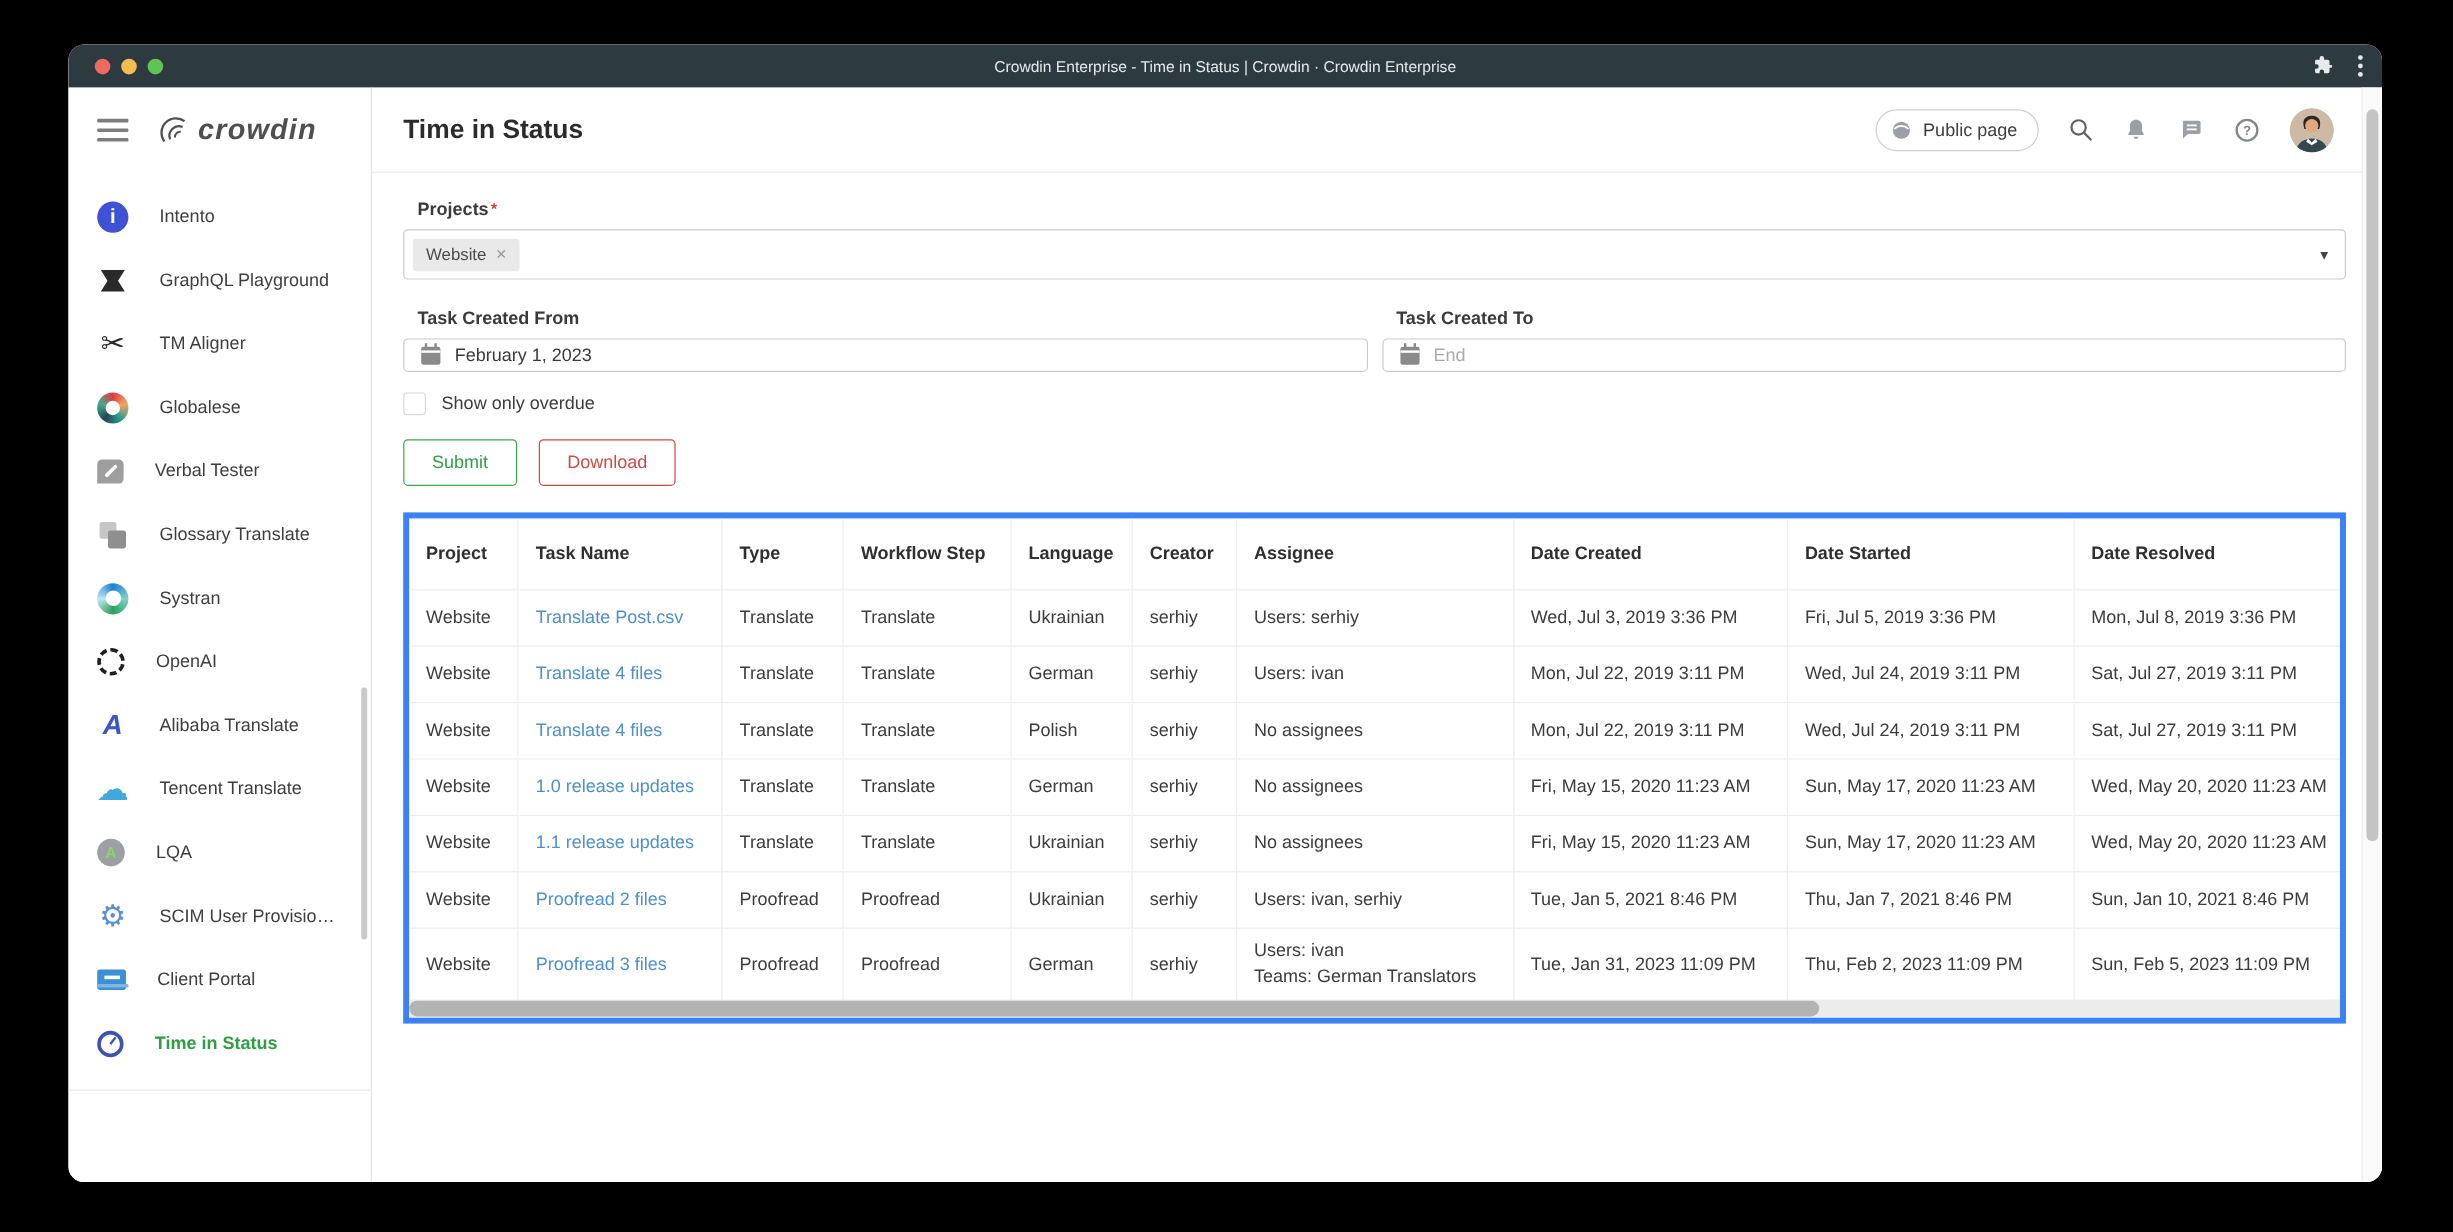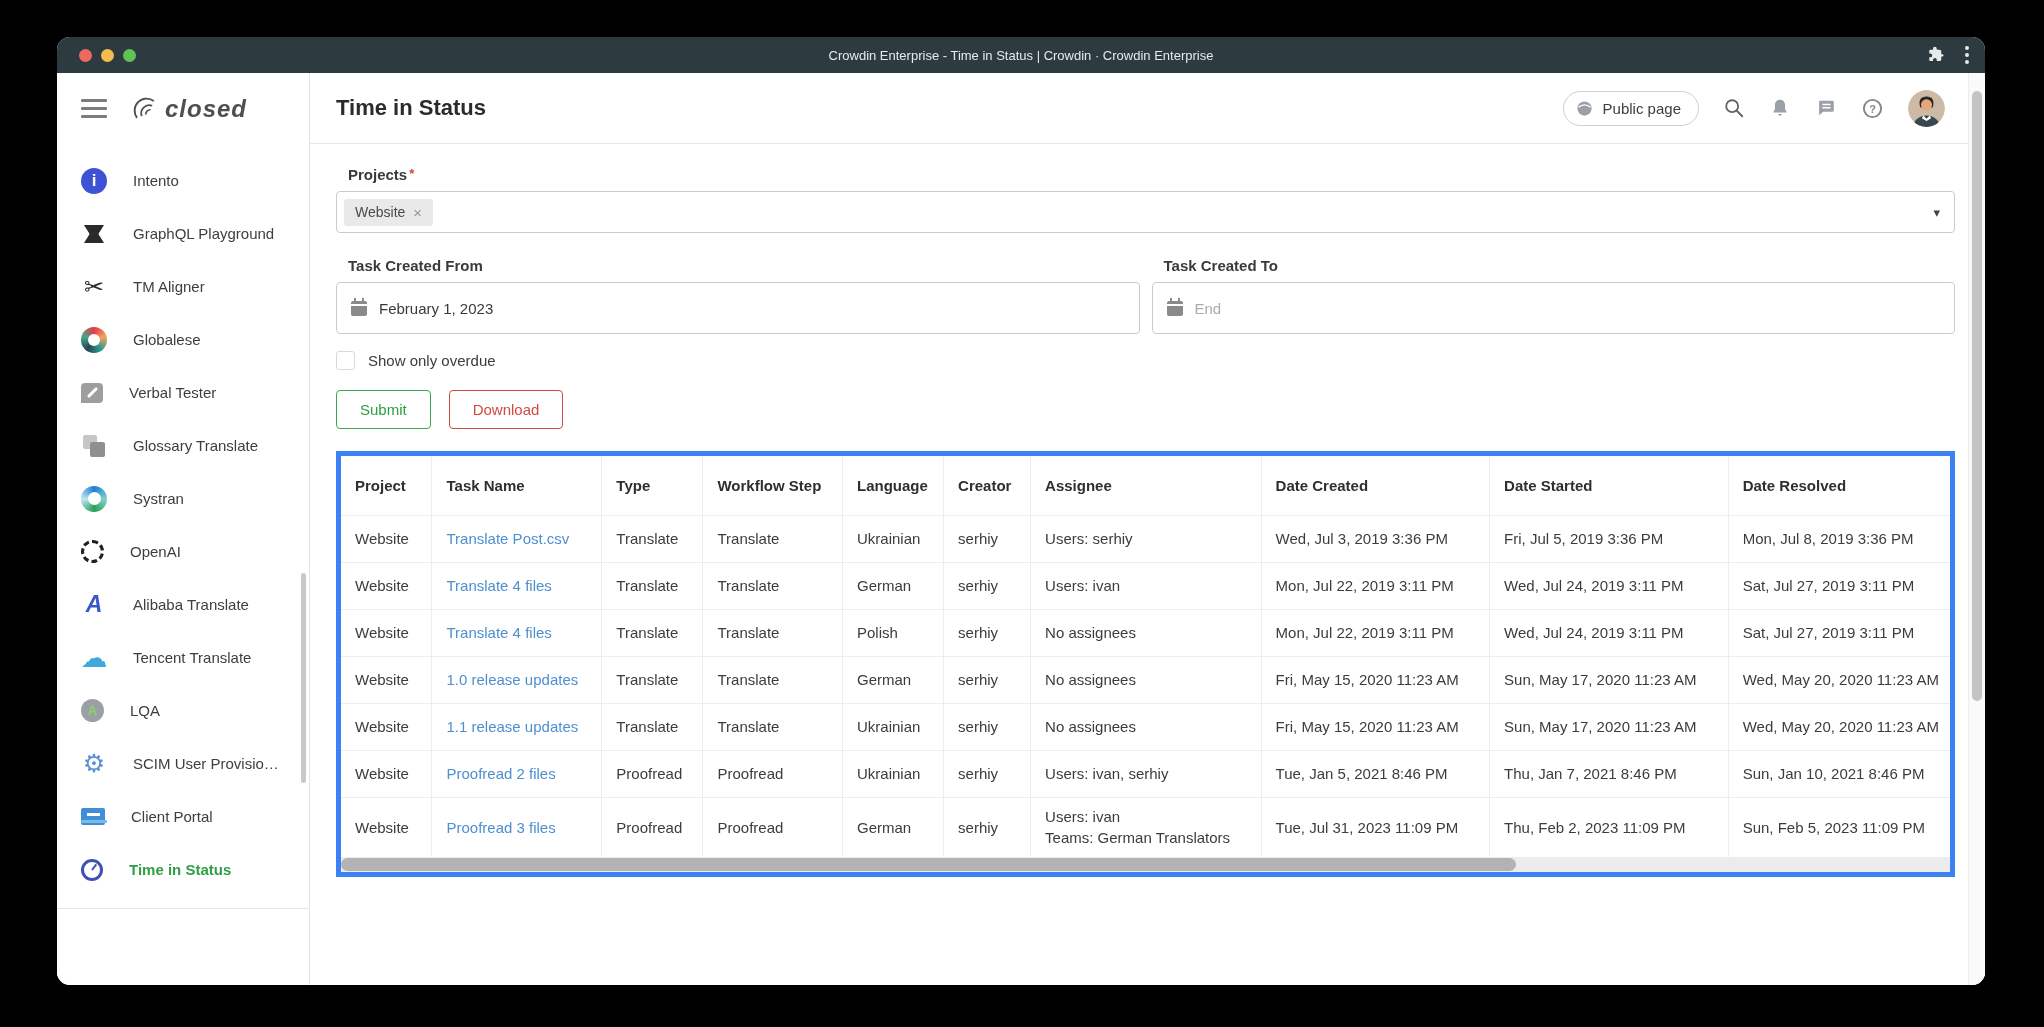--- a/index.html
+++ b/index.html
@@ -84,21 +84,21 @@
   .content { flex:1; padding:22px 30px 0 26px; position:relative; overflow:hidden; }
   .field-label { font-size:15px; font-weight:bold; color:#3a3a3a;margin-left:12px; }
   .req { color:#d23f31; font-size:13px; vertical-align:top; margin-left:2px; }
   .select-box { margin-top:8px; height:42px; border:1px solid #cbcbcb; border-radius:4px; background:#fff;
                 display:flex; align-items:center; padding:0 14px 0 7px; cursor:pointer; }
   .chip { background:#e9e9e9; border-radius:3px; padding:5px 11px; font-size:14px; color:#4a4a4a;
           display:flex; align-items:center; gap:8px; }
   .chip-x { color:#979797; font-size:15px; cursor:pointer; }
   .caret { margin-left:auto; color:#444; font-size:13px; }
   .dates { margin-top:24px; display:grid; grid-template-columns:1fr 1fr; gap:12px; }
-  .input-box { margin-top:8px; height:52px; border:1px solid #cbcbcb; border-radius:4px; background:#fff;
+  .input-box { margin-top:8px; height:28px; border:1px solid #cbcbcb; border-radius:4px; background:#fff;
                display:flex; align-items:center; gap:12px; padding:0 14px; font-size:15px; color:#3a3a3a; cursor:text; }
   .input-box .ph { color:#ababab; }
   .cal { width:16px; height:15px; background:#8a8a8a; border-radius:2px; position:relative; flex:none; }
   .cal::before { content:""; position:absolute; top:3px; left:0; width:16px; height:2px; background:#fff; }
   .cal::after { content:""; position:absolute; top:-3px; left:3px; width:2px; height:4px; background:#8a8a8a;
                 box-shadow:8px 0 0 #8a8a8a; }
   .checkrow { margin-top:17px; display:flex; align-items:center; gap:13px; cursor:pointer; }
   .checkbox { width:19px; height:19px; border:1px solid #d9d9d9; border-radius:3px; background:#fff; }
   .checklabel { font-size:15px; color:#3c3c3c; }
   .btnrow { margin-top:20px; display:flex; gap:18px; }
@@ -156,21 +156,21 @@
             <i></i>
             <i></i>
             <i></i>
           </span>
         <span class="brand">
           <svg width="32" height="32" viewBox="0 0 40 40">
             <path d="M31 10 A15 15 0 0 0 10 31" stroke="#4f4f4f" stroke-width="2.4" fill="none"></path>
             <path d="M29 16 A10 10 0 0 0 16 29" stroke="#4f4f4f" stroke-width="2.2" fill="none"></path>
             <path d="M27 21 A5.5 5.5 0 0 0 21 27" stroke="#4f4f4f" stroke-width="2" fill="none"></path>
           </svg>
-          <span class="brand-word">closed</span>
+          <span class="brand-word">crowdin</span>
         </span>
       </div>
       <nav class="nav" id="sidebar-nav">
           <div class="s-item">
             <span class="s-icon ic-intento"></span>
             <span class="s-label">Intento</span>
           </div>
           <div class="s-item">
             <span class="s-icon ic-graphql"></span>
             <span class="s-label">GraphQL Playground</span>
@@ -421,21 +421,21 @@
                   <td>Website</td>
                   <td class="link"><a>Proofread 3 files</a></td>
                   <td>Proofread</td>
                   <td>Proofread</td>
                   <td>German</td>
                   <td>serhiy</td>
                   <td class="assignee-lines">
                     <div>Users: ivan</div>
                     <div>Teams: German Translators</div>
                   </td>
-                  <td>Tue, Jul 31, 2023 11:09 PM</td>
+                  <td>Tue, Jan 31, 2023 11:09 PM</td>
                   <td>Thu, Feb 2, 2023 11:09 PM</td>
                   <td>Sun, Feb 5, 2023 11:09 PM</td>
                 </tr>
               </tbody>
           </table>
           <div class="hscroll-track">
             <div class="hscroll-thumb"></div>
           </div>
         </div>
       </div>

